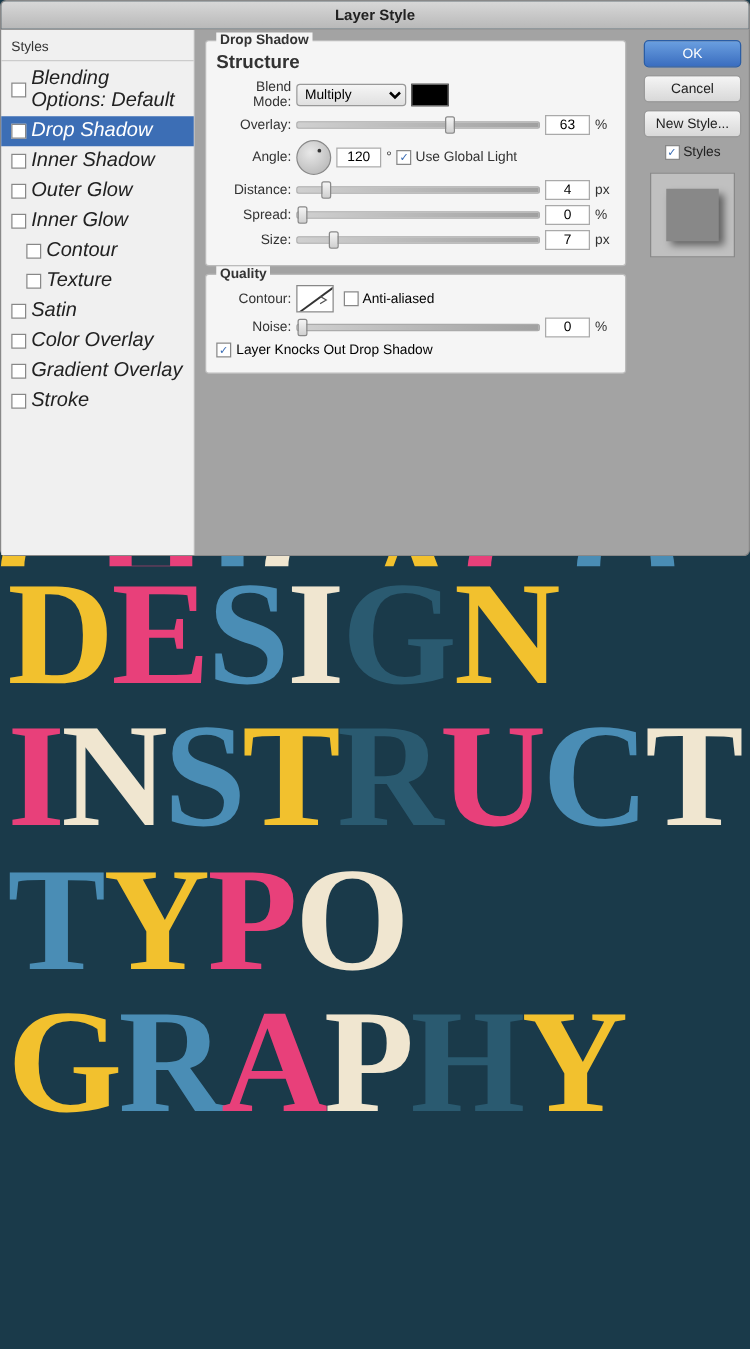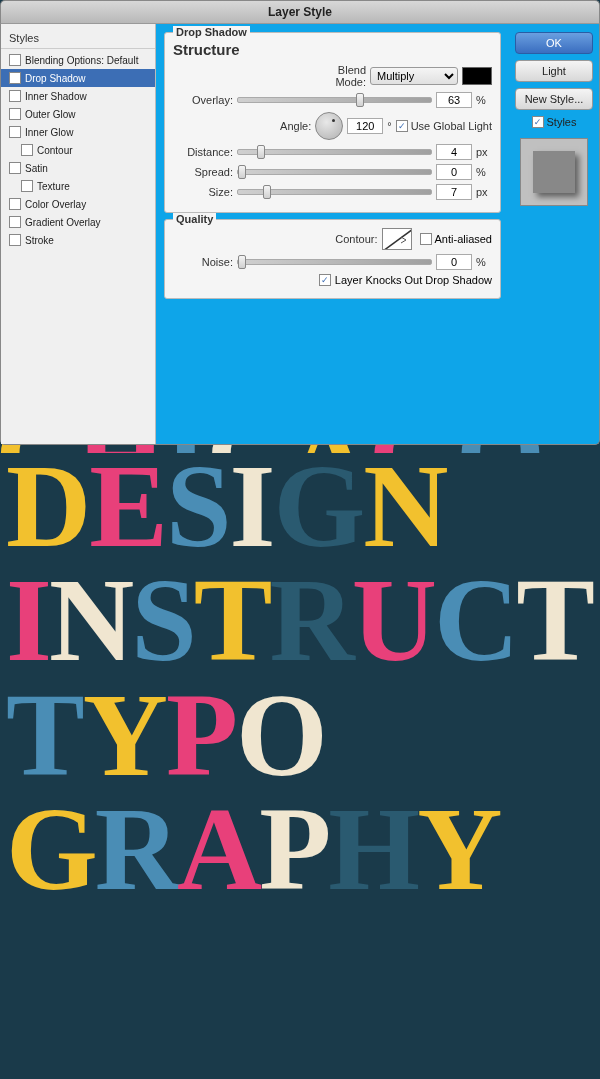--- a/index.html
+++ b/index.html
@@ -38,21 +38,21 @@
       text-align: center;
       padding: 4px;
       font-size: 12px;
       font-weight: bold;
       color: #222;
       border-radius: 5px 5px 0 0;
     }
 
     .dialog-body {
       display: flex;
-      background: #0ea5e9;
+      background: #a3a3a3;
       border: 1px solid #888;
       border-top: none;
       border-radius: 0 0 5px 5px;
     }
 
     
     .styles-panel {
       width: 155px;
       min-height: 420px;
       background: #f0f0f0;
@@ -67,22 +67,23 @@
       border-bottom: 1px solid #ccc;
       margin-bottom: 2px;
     }
 
     .style-item {
       padding: 3px 8px;
       cursor: pointer;
       display: flex;
       align-items: center;
       gap: 4px;
-      font-size: 10px;
+      font-size: 16px;
       color: #222;
+      font-style: italic;
     }
 
     .style-item.active {
       background: #3c6eb5;
       color: white;
     }
 
     .style-item.indent {
       padding-left: 20px;
     }
@@ -202,21 +203,20 @@
       font-weight: bold;
       color: #333;
       margin-bottom: 6px;
     }
 
     .form-row {
       display: flex;
       align-items: center;
       margin-bottom: 4px;
       gap: 4px;
-      justify-content: flex-end;
     }
 
     .form-label {
       width: 60px;
       text-align: right;
       font-size: 11px;
       color: #333;
       flex-shrink: 0;
     }
 
@@ -389,27 +389,27 @@
         <span>Outer Glow</span>
       </div>
       <div class="style-item">
         <span class="checkbox-icon"></span>
         <span>Inner Glow</span>
       </div>
       <div class="style-item indent">
         <span class="checkbox-icon"></span>
         <span>Contour</span>
       </div>
+      <div class="style-item indent">
+        <span class="checkbox-icon"></span>
+        <span>Texture</span>
+      </div>
       <div class="style-item">
         <span class="checkbox-icon"></span>
         <span>Satin</span>
-      </div>
-      <div class="style-item indent">
-        <span class="checkbox-icon"></span>
-        <span>Texture</span>
       </div>
       <div class="style-item">
         <span class="checkbox-icon"></span>
         <span>Color Overlay</span>
       </div>
       <div class="style-item">
         <span class="checkbox-icon"></span>
         <span>Gradient Overlay</span>
       </div>
       <div class="style-item">
@@ -526,21 +526,21 @@
         <div class="form-row" style="margin-top:4px;">
           <div class="checkbox-small" style="color:#3c6eb5;">✓</div>
           <span>Layer Knocks Out Drop Shadow</span>
         </div>
       </div>
 
     </div>
 
     <div class="buttons-panel">
       <button class="mac-button default">OK</button>
-      <button class="mac-button">Light</button>
+      <button class="mac-button">Cancel</button>
       <button class="mac-button">New Style...</button>
 
       <div class="preview-label">
         <div class="checkbox-small">✓</div>
         <span>Styles</span>
       </div>
       <div class="preview-box">
         <div class="preview-inner"></div>
       </div>
     </div>

